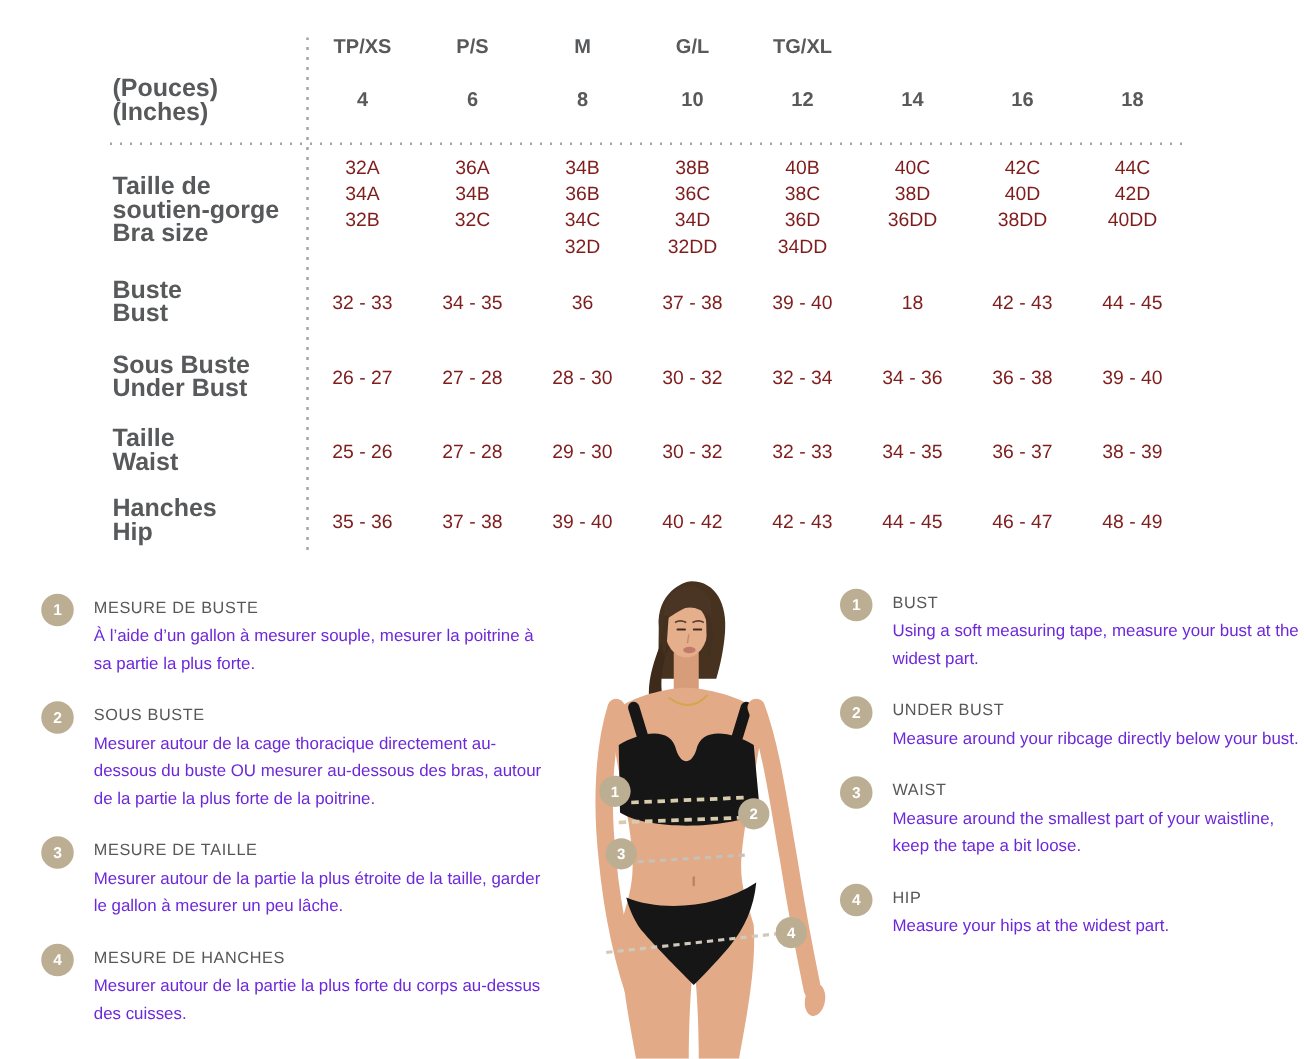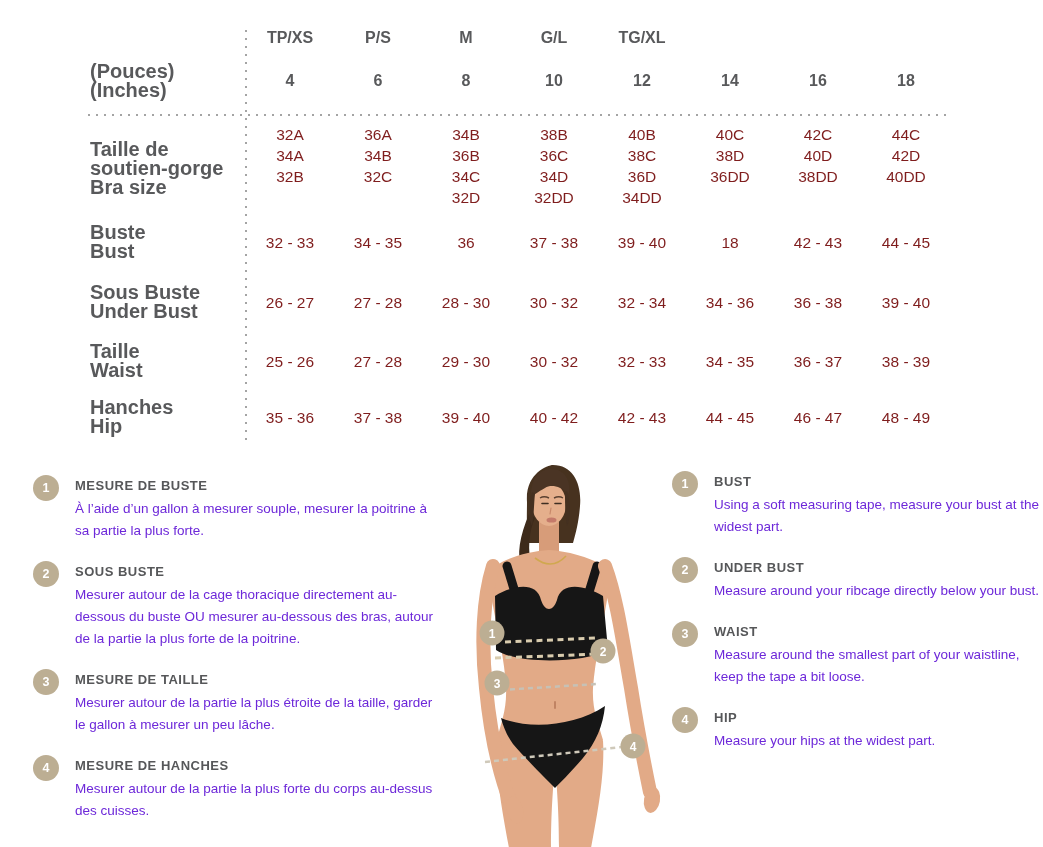--- a/index.html
+++ b/index.html
@@ -18,21 +18,21 @@
 .rr0.c-val{align-items:flex-start;padding-top:2px}
 .rr1{height:56px}.rr2{height:64px}.rr3{height:54px}.rr4{height:58px}
 
 .guide{position:absolute;left:0;top:458px;width:1043px;height:389px}
 .col{position:absolute}
 .col-fr{left:33px;top:20px;width:412px}
 .col-en{left:672px;top:16px;width:372px}
 .item{display:flex;margin-bottom:22px}
 .badge{flex:0 0 26px;width:26px;height:26px;border-radius:50%;background:#bcae93;color:#fff;font-weight:bold;font-size:12.5px;display:flex;align-items:center;justify-content:center;margin-top:-3px}
 .itext{margin-left:16px}
-.ititle{font-weight:bold;font-size:13px;letter-spacing:.5px;color:#565759;margin-bottom:5px}
+.ititle{font-weight:normal;font-size:13px;letter-spacing:.5px;color:#565759;margin-bottom:5px}
 .ibody{font-size:13.5px;line-height:22px;color:#6d28d9;max-width:362px}
 .figure{position:absolute;left:455px;top:0;width:215px;height:389px;overflow:hidden}
 .figure svg{display:block;width:215px;height:390px}
 </style>
 </head>
 <body>
 
 <div class="page">
 
   <div class="chart" id="chart">

